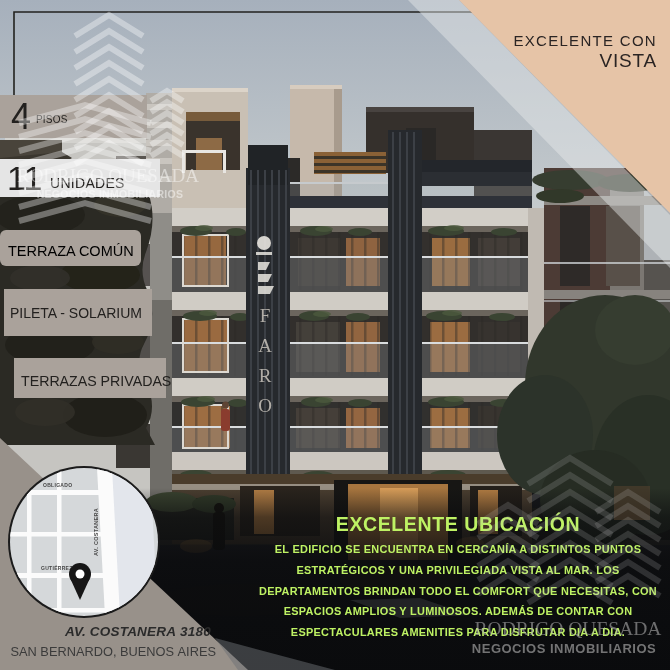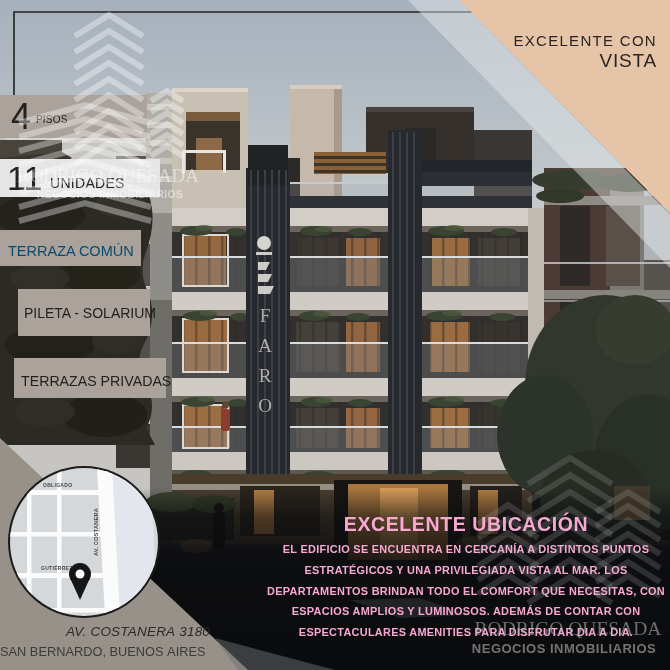--- a/index.html
+++ b/index.html
@@ -372,42 +372,42 @@
 <div class="abs" style="left:0px;top:95px;width:147px;height:43px;background:#aaa29b;color:#23211f;">
   <span style="position:absolute;left:11px;top:1px;font-size:36px;">4</span>
   <span style="position:absolute;left:36px;top:19px;font-size:10px;letter-spacing:0.2px;">PISOS</span>
 </div>
 
 <div class="abs" style="left:0px;top:159px;width:160px;height:38px;background:#e5e5e5;color:#23211f;">
   <span style="position:absolute;left:7px;top:0px;font-size:34px;">11</span>
   <span style="position:absolute;left:50px;top:16px;font-size:14px;letter-spacing:0.3px;">UNIDADES</span>
 </div>
 
-<div class="abs" style="left:0px;top:230px;width:141px;height:36px;background:#aaa29b;color:#0c4a6e;">
+<div class="abs" style="left:0px;top:230px;width:141px;height:36px;background:#aaa29b;color:#000000;border-radius:6px;">
   <span style="position:absolute;left:8px;top:13px;font-size:14.5px;letter-spacing:0px;white-space:nowrap;">TERRAZA COMÚN</span>
 </div>
 
-<div class="abs" style="left:18px;top:289px;width:132px;height:47px;background:#aaa29b;color:#23211f;">
+<div class="abs" style="left:4px;top:289px;width:148px;height:47px;background:#aaa29b;color:#23211f;">
   <span style="position:absolute;left:6px;top:16px;font-size:14px;letter-spacing:0px;white-space:nowrap;">PILETA - SOLARIUM</span>
 </div>
 
 <div class="abs" style="left:14px;top:358px;width:152px;height:40px;background:#aaa29b;color:#23211f;">
   <span style="position:absolute;left:7px;top:15px;font-size:14.2px;letter-spacing:0px;white-space:nowrap;">TERRAZAS PRIVADAS</span>
 </div>
 
 <div class="abs" style="right:13px;top:33px;text-align:right;color:#2a2423;line-height:1;">
   <div style="font-size:15px;letter-spacing:1.3px;">EXCELENTE CON</div>
   <div style="font-size:19px;letter-spacing:0.8px;margin-top:3px;">VISTA</div>
 </div>
 
-<div class="abs" style="left:30px;top:624px;width:216px;text-align:center;color:#2b2b2b;font-size:13.5px;font-weight:normal;font-style:italic;letter-spacing:0.2px;">AV.&nbsp;COSTANERA&nbsp;3180</div>
-
-<div class="abs" style="left:0px;top:644px;width:216px;text-align:left;color:#3b3b3b;font-size:12.8px;letter-spacing:0px;">SAN&nbsp;BERNARDO,&nbsp;BUENOS&nbsp;AIRES</div>
-
-<div class="abs" style="left:255px;top:513px;width:406px;text-align:center;color:#f9a8d4;margin-left:8px;">
+<div class="abs" style="left:30px;top:624px;width:216px;text-align:center;color:#2b2b2b;font-size:13.5px;font-weight:bold;font-style:italic;letter-spacing:0.2px;">AV.&nbsp;COSTANERA&nbsp;3180</div>
+
+<div class="abs" style="left:0px;top:644px;width:216px;text-align:right;color:#3b3b3b;font-size:12.8px;letter-spacing:0px;">SAN&nbsp;BERNARDO,&nbsp;BUENOS&nbsp;AIRES</div>
+
+<div class="abs" style="left:255px;top:513px;width:406px;text-align:center;color:#bef264;">
   <div style="font-size:19.5px;font-weight:bold;letter-spacing:0.6px;">EXCELENTE UBICACIÓN</div>
   <div style="font-size:10.9px;font-weight:bold;letter-spacing:0.3px;line-height:20.8px;margin-top:3px;">
     EL EDIFICIO SE ENCUENTRA EN CERCANÍA A DISTINTOS PUNTOS<br>
     ESTRATÉGICOS Y UNA PRIVILEGIADA VISTA AL MAR. LOS<br>
     DEPARTAMENTOS BRINDAN TODO EL COMFORT QUE NECESITAS, CON<br>
     ESPACIOS AMPLIOS Y LUMINOSOS. ADEMÁS DE CONTAR CON<br>
     ESPECTACULARES AMENITIES PARA DISFRUTAR DIA A DIA.
   </div>
 </div>
 

